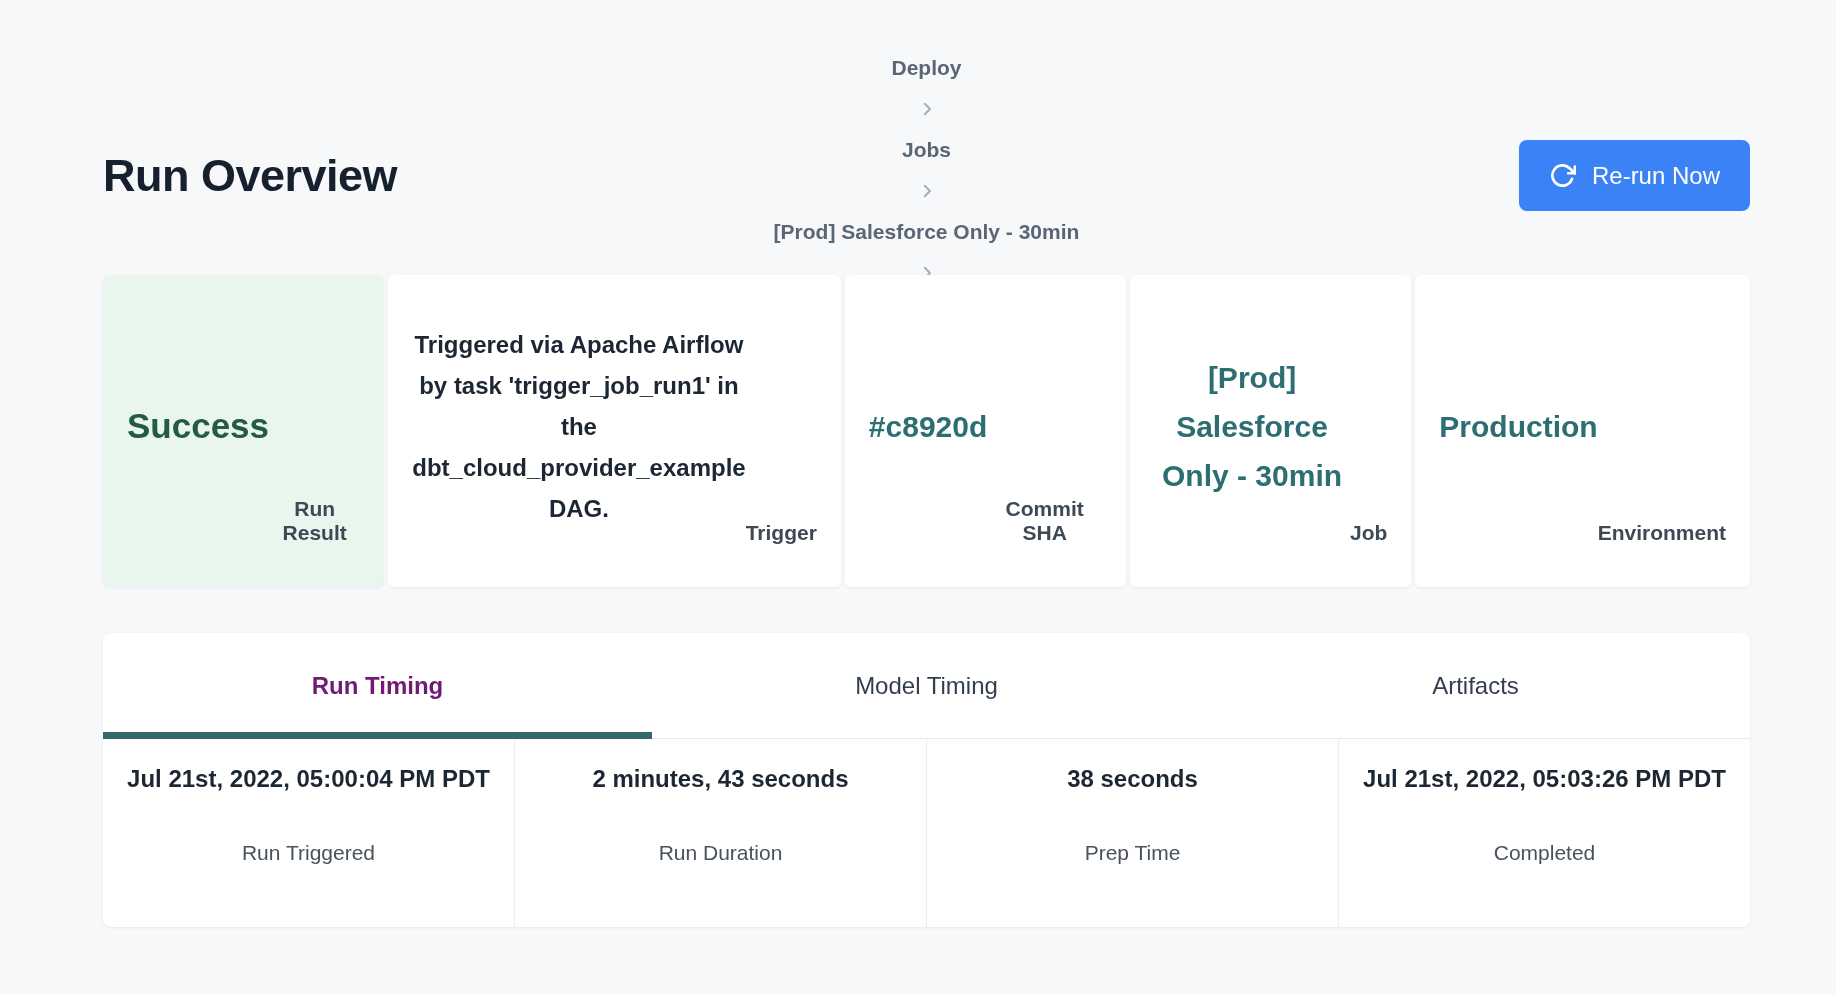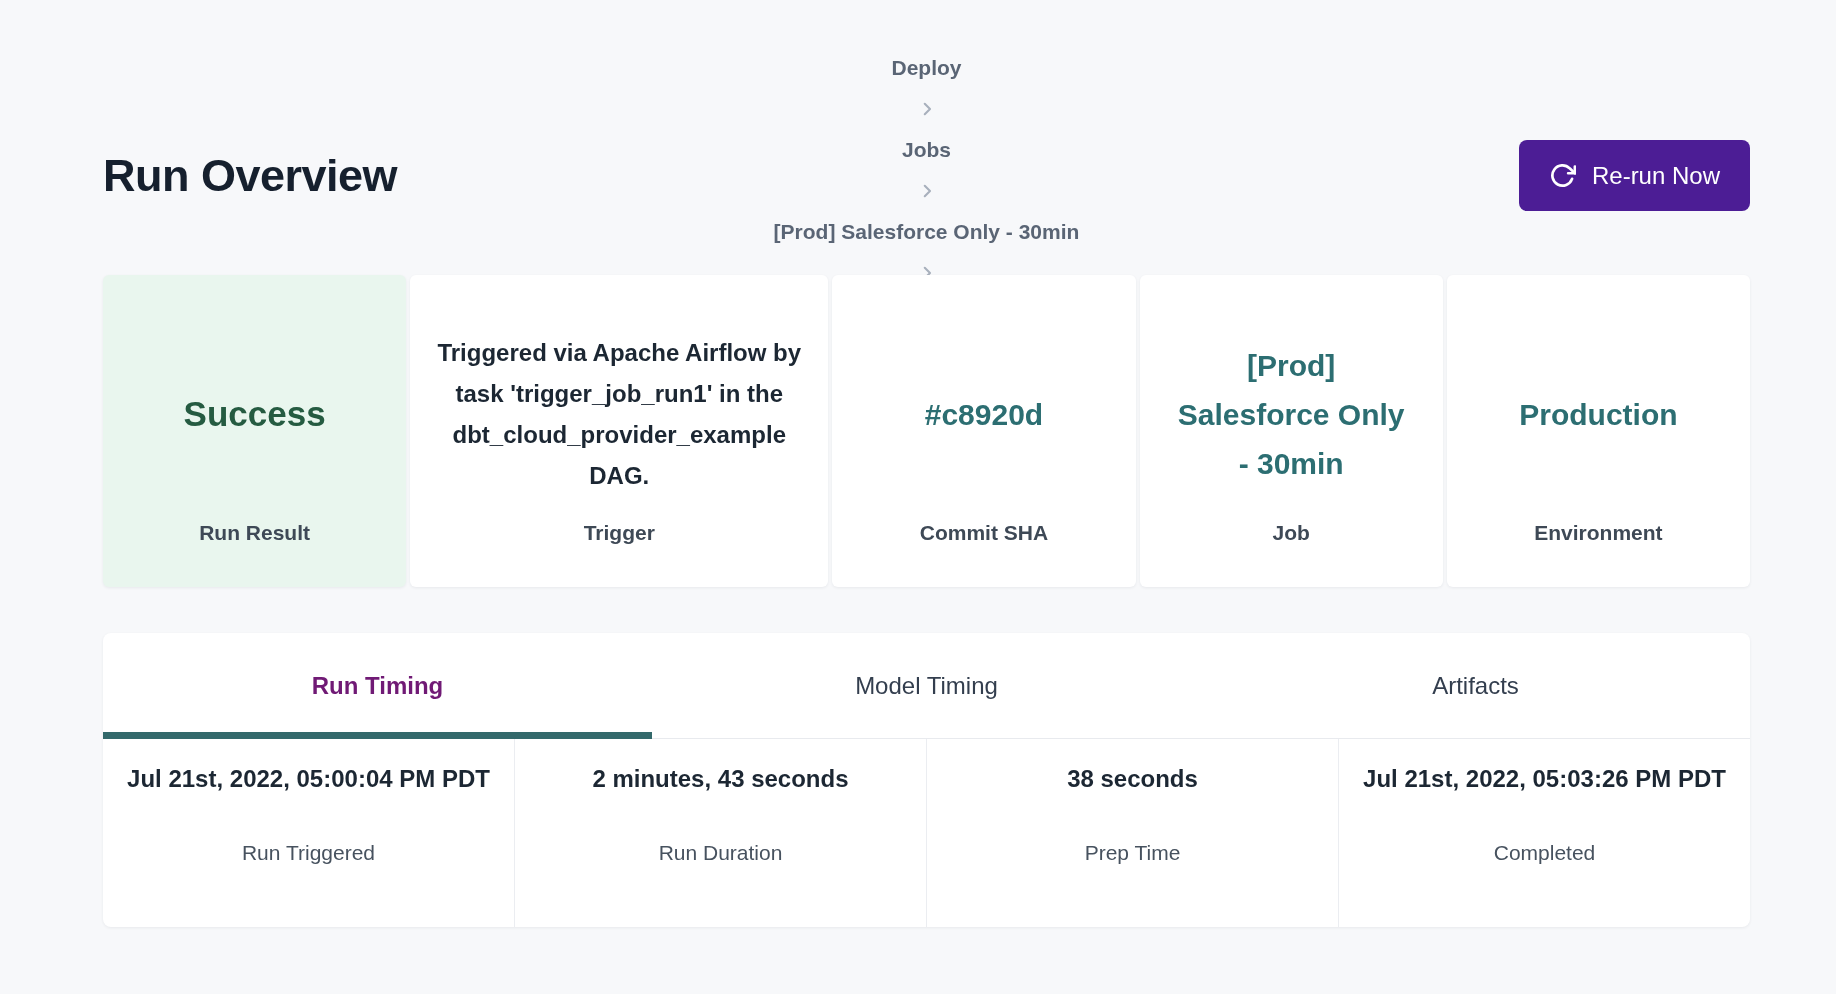--- a/index.html
+++ b/index.html
@@ -45,21 +45,21 @@
     margin: 0;
     font-size: 45px;
     font-weight: 700;
     letter-spacing: -0.5px;
     color: #16202E;
   }
   .rerun-btn {
     display: flex;
     align-items: center;
     gap: 16px;
-    background: #4c1d95;
+    background: #3b82f6;
     color: #FFFFFF;
     border: none;
     border-radius: 8px;
     height: 71px;
     padding: 0 30px;
     font-family: "Liberation Sans", sans-serif;
     font-size: 24px;
     font-weight: 400;
     cursor: pointer;
   }
@@ -71,21 +71,21 @@
     display: flex;
     gap: 4px;
     height: 312px;
   }
   .card {
     flex: 1;
     background: #FFFFFF;
     border-radius: 6px;
     box-shadow: 0 1px 3px rgba(25, 39, 57, 0.07);
     display: flex;
-    flex-direction: column;
+    flex-direction: row;
     padding: 32px 24px 42px 24px;
     box-sizing: border-box;
     text-align: center;
   }
   .card-trigger { flex: 1.45; }
   .card-success { background: #E9F6EE; }
   .value-wrap {
     flex: 1;
     display: flex;
     align-items: center;

